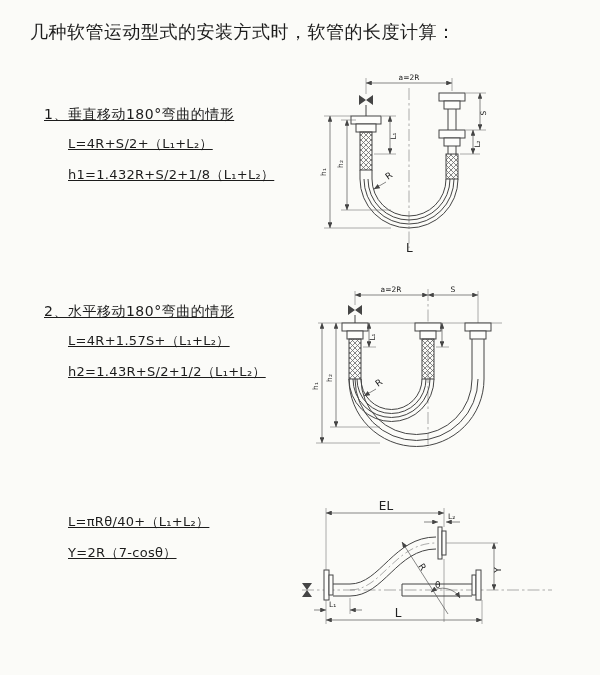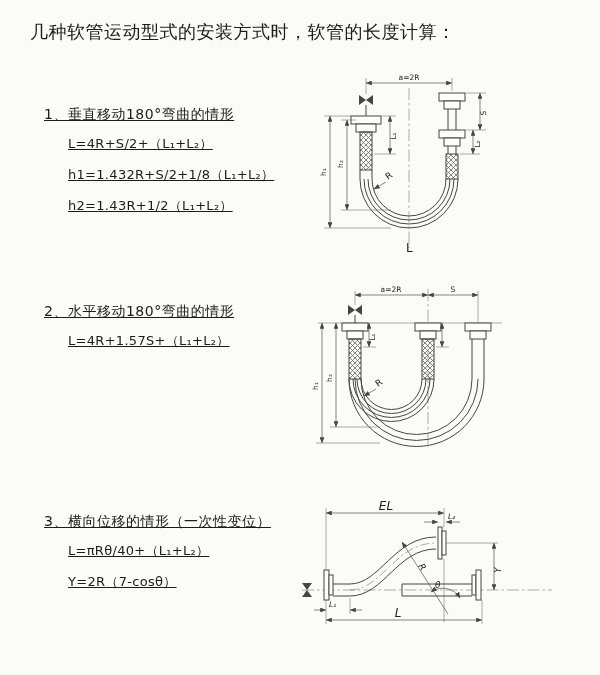--- a/index.html
+++ b/index.html
@@ -27,30 +27,29 @@
 </style>
 </head>
 <body>
 
 <div class="title">几种软管运动型式的安装方式时，软管的长度计算：</div>
 
 <div class="section" style="top:106px;">
   <div class="sec-heading">1、垂直移动180°弯曲的情形</div>
   <div class="formula">L=4R+S/2+（L₁+L₂）</div>
   <div class="formula">h1=1.432R+S/2+1/8（L₁+L₂）</div>
-  <div class="formula">h2=1.43R+1/2（L₁+L₂）</div>
 </div>
 
 <div class="section" style="top:303px;">
   <div class="sec-heading">2、水平移动180°弯曲的情形</div>
   <div class="formula">L=4R+1.57S+（L₁+L₂）</div>
+  <div class="formula">h2=1.43R+S/2+1/2（L₁+L₂）</div>
 </div>
 
 <div class="section" style="top:513px;">
-  <div class="sec-heading">3、横向位移的情形（一次性变位）</div>
   <div class="formula">L=πRθ/40+（L₁+L₂）</div>
   <div class="formula">Y=2R（7-cosθ）</div>
 </div>
 
 <div class="diagram" style="left:316px;top:70px;">
 <svg width="270" height="192" viewBox="0 0 270 192">
   <defs>
     <marker id="ar1" viewBox="0 0 10 8" refX="9.5" refY="4" markerWidth="9" markerHeight="7" orient="auto-start-reverse">
       <path d="M0,0 L10,4 L0,8 Z" fill="#454545"></path>
     </marker>
@@ -222,21 +221,21 @@
     <line class="d" x1="132" y1="40" x2="132" y2="64" marker-start="url(#ar2)" marker-end="url(#ar2)"></line>
   </g>
 
   <g>
     <line class="d" x1="66" y1="106" x2="54" y2="113" marker-end="url(#ar2)"></line>
     <text class="lbl-m" transform="translate(68,104) rotate(-35)">R</text>
   </g>
 </svg>
 </div>
 
-<div class="diagram" style="left:298px;top:498px;font-style:italic;">
+<div class="diagram" style="left:298px;top:498px;">
 <svg width="302" height="158" viewBox="0 0 302 158">
   <defs>
     <marker id="ar3" viewBox="0 0 10 8" refX="9.5" refY="4" markerWidth="9" markerHeight="7" orient="auto-start-reverse">
       <path d="M0,0 L10,4 L0,8 Z" fill="#454545"></path>
     </marker>
   </defs>
 
   <line class="cl" x1="4" y1="92" x2="254" y2="92"></line>
 
   <path d="M4,85 L9,92 L14,85 Z M4,99 L9,92 L14,99 Z" fill="#454545" stroke="none"></path>

